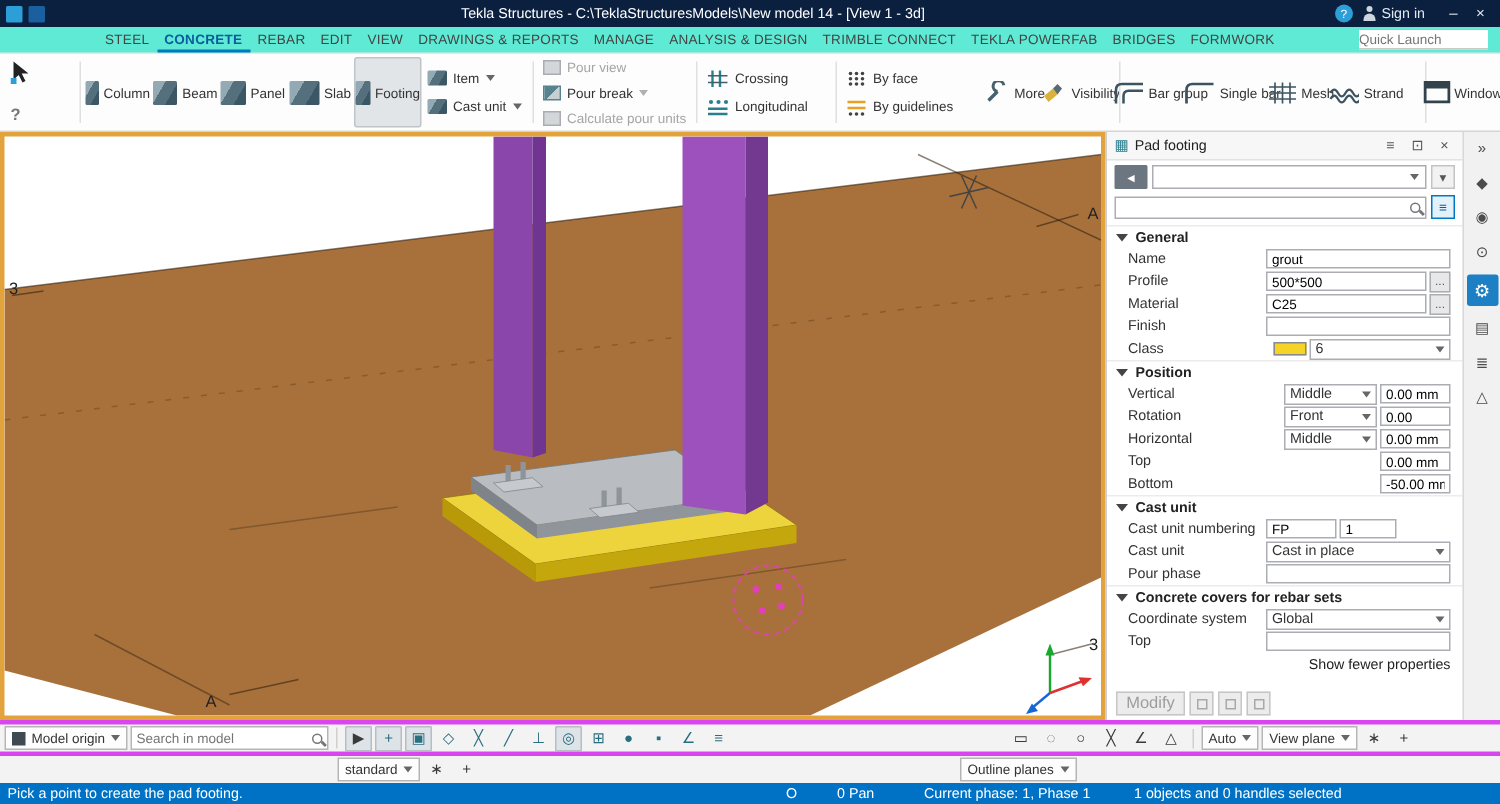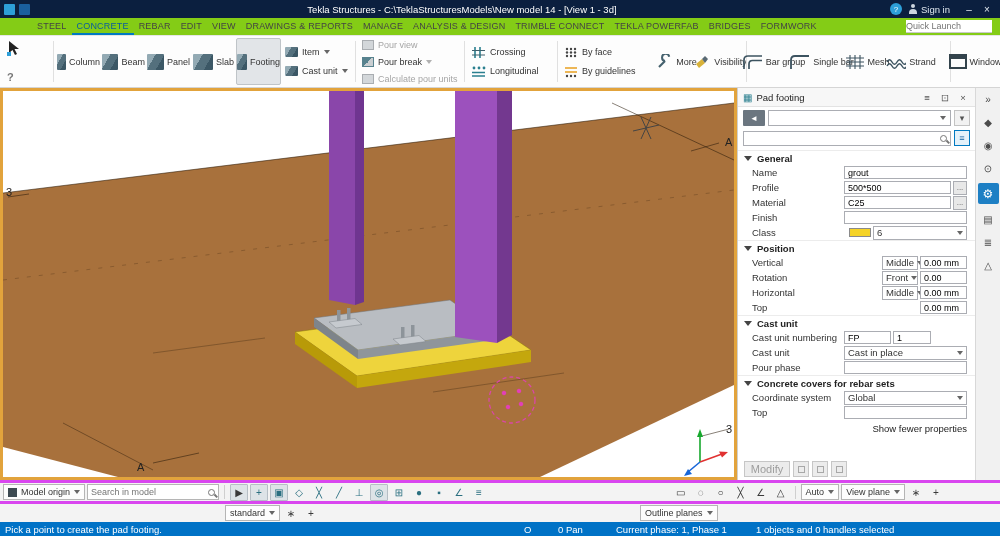--- a/index.html
+++ b/index.html
@@ -12,23 +12,23 @@
   .titlebar .logoicon { width:11px; height:11px; background:#1a5f9e; margin-right:4px; border-radius:1px; }
   .titlebar .ttl { flex:1; text-align:center; white-space:nowrap; overflow:hidden; }
   .titlebar .help { width:12px; height:12px; border-radius:50%; background:#2d9fd8; color:#fff; font-size:8px; display:flex; align-items:center; justify-content:center; margin-right:6px; }
   .person { width:10px; height:10px; position:relative; margin-right:3px; }
   .person::before { content:""; position:absolute; left:3px; top:0; width:4px; height:4px; border-radius:50%; background:#cdd6e0; }
   .person::after { content:""; position:absolute; left:1px; top:5px; width:8px; height:5px; border-radius:4px 4px 0 0; background:#cdd6e0; }
   .titlebar .signin { margin-right:10px; color:#dfe7ef; }
   .winbtn { width:18px; text-align:center; color:#dfe7ef; font-size:10px; }
 
   
-  .menubar { height:18px; background:#84cc16; display:flex; align-items:stretch; padding-left:32px; border-bottom:1px solid #e6e6e6; flex:none; }
+  .menubar { height:18px; background:#5eead4; display:flex; align-items:stretch; padding-left:65px; border-bottom:1px solid #e6e6e6; flex:none; }
   .tab { padding:0 5px; display:flex; align-items:center; font-size:9px; letter-spacing:.2px; color:#444; border-bottom:2px solid transparent; white-space:nowrap; }
-  .tab.active { color:#0a5c9e; border-bottom-color:#0079c1; font-weight:normal; }
+  .tab.active { color:#0a5c9e; border-bottom-color:#0079c1; font-weight:bold; }
   .quicklaunch { margin-left:auto; margin-right:8px; display:flex; align-items:center; }
   .quicklaunch input { width:86px; height:13px; border:none; border-bottom:1px solid #c9c9c9; font-size:9px; font-family:inherit; color:#666; outline:none; }
 
   
   .ribbon { height:52px; background:#fdfdfd; border-bottom:1px solid #d5d5d5; display:flex; align-items:stretch; padding:2px 3px; flex:none; }
   .vsep { width:1px; background:#e0e0e0; margin:3px 2px; flex:none; }
   .vbar { width:1px; background:#cfcfcf; margin:2px 3px; align-self:stretch; flex:none; }
   .tools-left { width:48px; display:flex; flex-direction:column; align-items:flex-start; justify-content:space-between; padding:2px 4px; flex:none; }
   .bigbtn { width:45px; display:flex; flex-direction:row; align-items:center; justify-content:center; gap:3px; border:1px solid transparent; border-radius:2px; flex:none; }
   .bigbtn.active { background:#e2e5e8; border-color:#bfc4c8; }
@@ -72,21 +72,21 @@
   .sechead { height:15px; display:flex; align-items:center; gap:5px; padding-left:6px; font-weight:bold; color:#222; border-top:1px solid #ececec; }
   .tri { width:0; height:0; border-left:4px solid transparent; border-right:4px solid transparent; border-top:5px solid #444; flex:none; }
   .prow { height:15px; display:flex; align-items:center; padding:0 8px 0 14px; }
   .prow .plabel { width:92px; flex:none; color:#333; white-space:nowrap; overflow:hidden; }
   .pctl { flex:1; display:flex; align-items:center; gap:2px; justify-content:flex-end; }
   .tin { height:13px; border:1px solid #abadb3; font-size:9px; font-family:inherit; padding:0 3px; width:100%; min-width:0; outline:none; }
   .tin.w56 { width:47px; flex:none; }
   .tin.w38 { width:38px; flex:none; }
   .psel { height:14px; border:1px solid #abadb3; background:#fff; display:flex; align-items:center; padding:0 3px; gap:3px; }
   .psel .chev { margin-left:auto; }
-  .psel.w58 { width:36px; flex:none; }
+  .psel.w58 { width:62px; flex:none; }
   .psel.full { width:100%; }
   .psel.w92 { width:94px; flex:none; }
   .minib { width:14px; height:14px; flex:none; border:1px solid #abadb3; background:#e8e8e8; font-size:8px; line-height:11px; text-align:center; color:#555; }
   .swatch { width:22px; height:9px; flex:none; background:#f5d327; border:1px solid #8a8a8a; }
   .spacer-ctl { flex:1; }
   .showfewer { height:16px; display:flex; align-items:center; justify-content:flex-end; padding-right:8px; color:#222; }
   .pp-foot { height:22px; display:flex; align-items:center; gap:3px; padding:0 6px; }
   .modify { width:46px; height:16px; background:#ececec; border:1px solid #c6c6c6; color:#9d9d9d; font-size:11px; display:flex; align-items:center; justify-content:center; }
   .footic { width:16px; height:16px; border:1px solid #c6c6c6; background:#ececec; display:flex; align-items:center; justify-content:center; }
   .footic span { width:7px; height:7px; border:1.5px solid #a8a8a8; }
@@ -511,20 +511,27 @@
             <input class="tin w56" value="0.00 mm" style="">
           </span>
         </div>
         <div class="prow">
           <span class="plabel">Top</span>
           <span class="pctl">
               <span class="spacer-ctl"></span>
               <input class="tin w56" value="0.00 mm" style="">
             </span>
         </div>
+        <div class="prow">
+          <span class="plabel">Bottom</span>
+          <span class="pctl">
+              <span class="spacer-ctl"></span>
+              <input class="tin w56" value="-50.00 mm" style="">
+            </span>
+        </div>
 
         <div class="sechead">
           <span class="tri"></span>
           <span>Cast unit</span>
         </div>
         <div class="prow">
           <span class="plabel">Cast unit numbering</span>
           <span class="pctl" style="justify-content:flex-start">
             <input class="tin w56" value="FP" style="">
             <input class="tin w38" value="1" style="">

